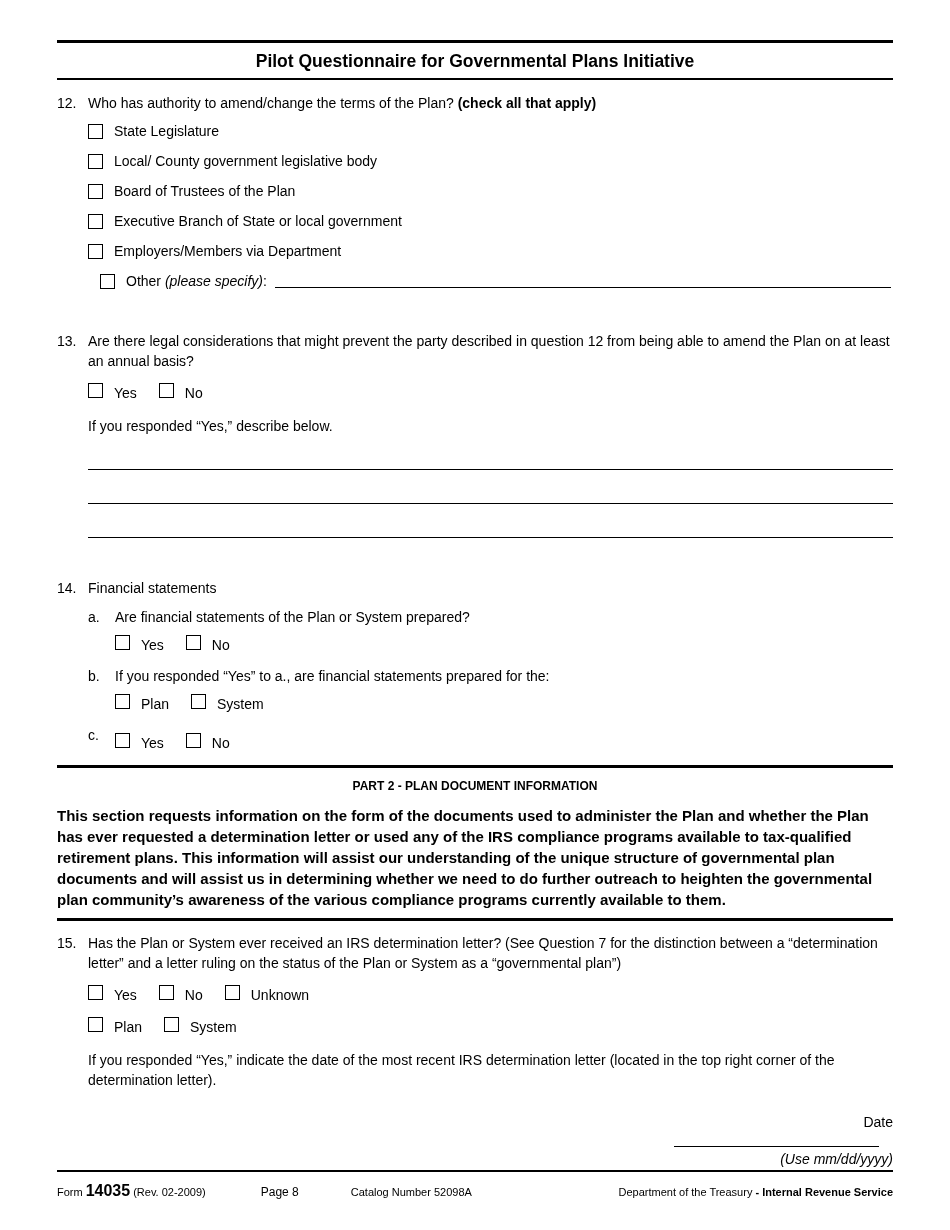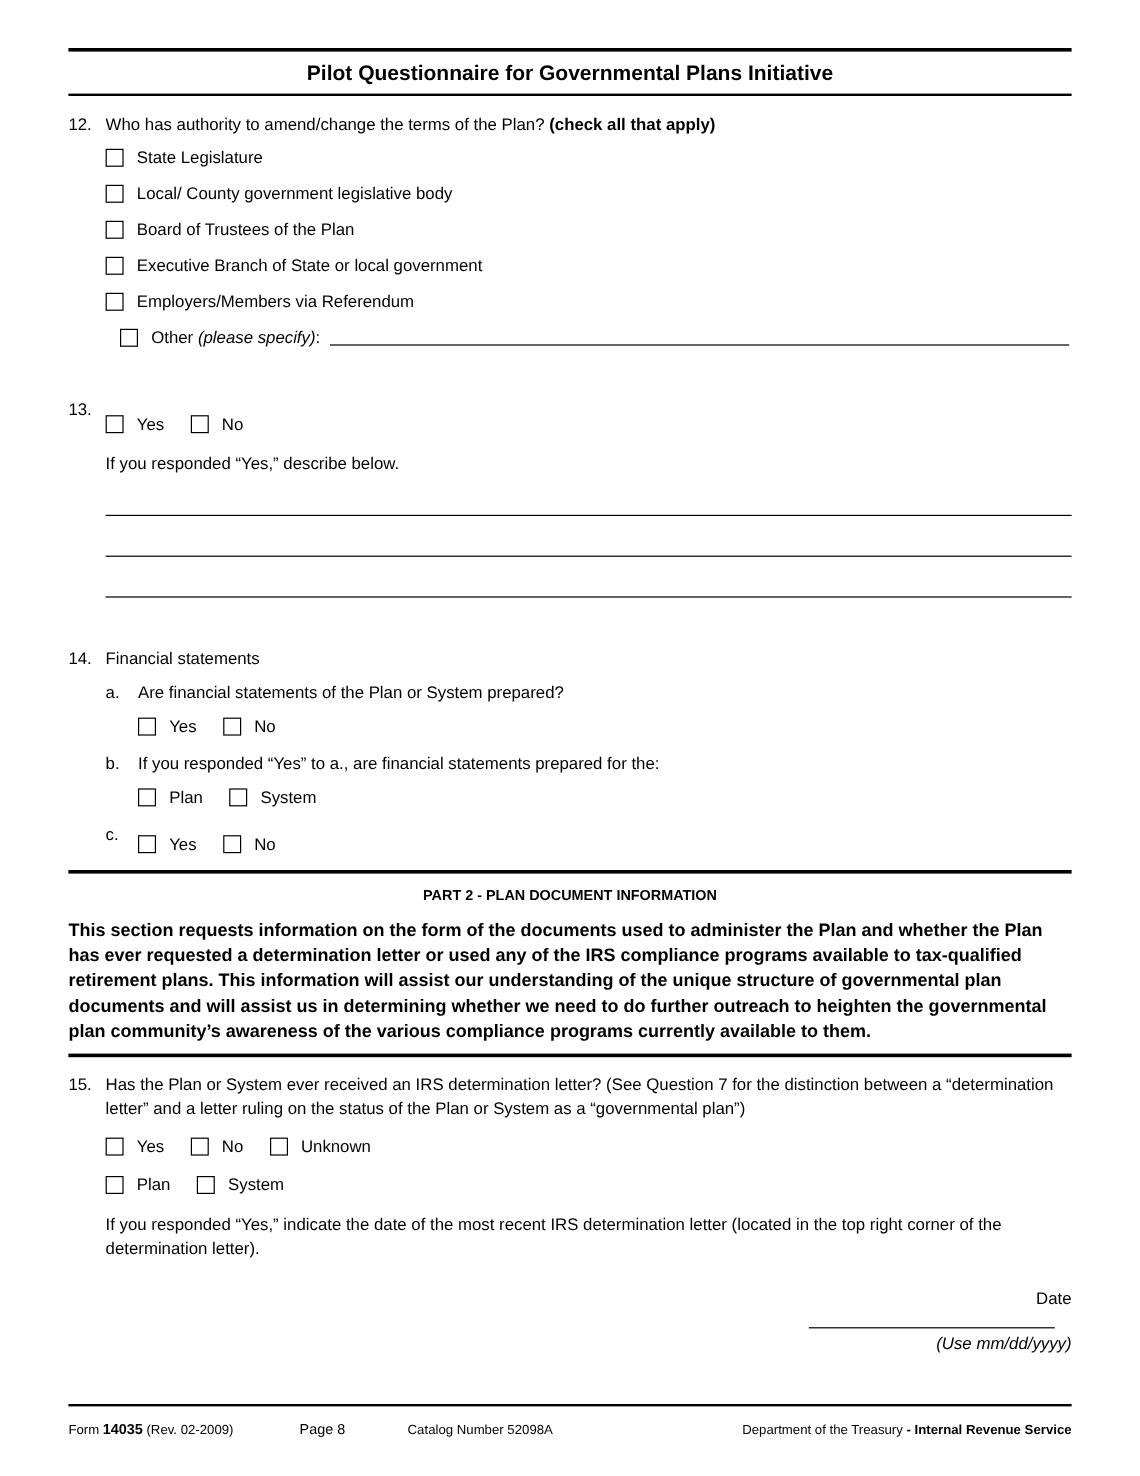--- a/index.html
+++ b/index.html
@@ -24,21 +24,21 @@
   .q-body { flex:1; min-width:0; }
 
   .opts { margin-top:8px; }
   .opt-row { display:flex; align-items:center; margin-bottom:10px; }
   .opt-row:last-child { margin-bottom:0;padding-left:12px; }
   .cb {
     display:inline-block; width:15px; height:15px; flex:none;
     border:1.5px solid #000; background:#fff; margin-right:11px;
   }
   .inline-opts { display:flex; align-items:center; margin-top:12px; }
-  .inline-opts .group { display:flex; align-items:center; margin-right:22px; }
+  .inline-opts .group { display:flex; align-items:flex-start; margin-right:22px; }
 
   .note { margin-top:13px; }
   .wline { border-bottom:1px solid #000; }
   .answer-lines .wline { margin-top:33px; height:1px; }
   .other-row .wline { flex:1; height:13px; margin-left:8px; margin-right:2px; }
 
   .sub { display:flex; margin-top:9px; }
   .sub + .sub { margin-top:11px; }
   .sub-letter { width:27px; flex:none; }
   .sub-body { flex:1; }
@@ -48,21 +48,21 @@
   .intro { font-weight:bold; font-size:15px; line-height:21px; margin-bottom:8px; }
 
   .date-row { display:flex; align-items:flex-end; margin-top:22px;flex-direction:column; }
   .date-line { width:205px; height:15px; margin:0 14px 2px 10px; }
   .italic { font-style:italic; }
 
   .footer { position:absolute; left:57px; right:57px; bottom:28px; }
   .footer-rule { border-top:2px solid #000; }
   .footer-row { display:flex; align-items:baseline; padding-top:9px; font-size:11px; }
   .form-label { }
-  .form-number { font-size:12px; font-weight:bold; margin:0 3px; }
+  .form-number { font-size:16px; font-weight:bold; margin:0 3px; }
   .page-num { margin-left:55px; font-size:12px; }
   .catalog { margin-left:52px; }
   .dept { margin-left:auto; }
   .agency { font-weight:bold; }
   b, .bold { font-weight:bold; }
 </style>
 </head>
 <body>
 
 <div class="page">
@@ -87,34 +87,35 @@
         <div class="opt-row">
           <span class="cb"></span>
           <span>Board of Trustees of the Plan</span>
         </div>
         <div class="opt-row">
           <span class="cb"></span>
           <span>Executive Branch of State or local government</span>
         </div>
         <div class="opt-row">
           <span class="cb"></span>
-          <span>Employers/Members via Referendum</span>
+          <span>Employers/Members via Department</span>
         </div>
         <div class="opt-row other-row">
           <span class="cb"></span>
           <span><span>Other </span><i>(please specify)</i><span>:</span></span>
           <span class="wline"></span>
         </div>
       </div>
     </div>
   </div>
 
   <div class="q q13">
     <div class="q-num">13.</div>
     <div class="q-body">
+      <div class="q-prompt">Are there legal considerations that might prevent the party described in question 12 from being able to amend the Plan on at least an annual basis?</div>
       <div class="inline-opts">
         <span class="group">
           <span class="cb"></span>
           <span>Yes</span>
         </span>
         <span class="group">
           <span class="cb"></span>
           <span>No</span>
         </span>
       </div>

